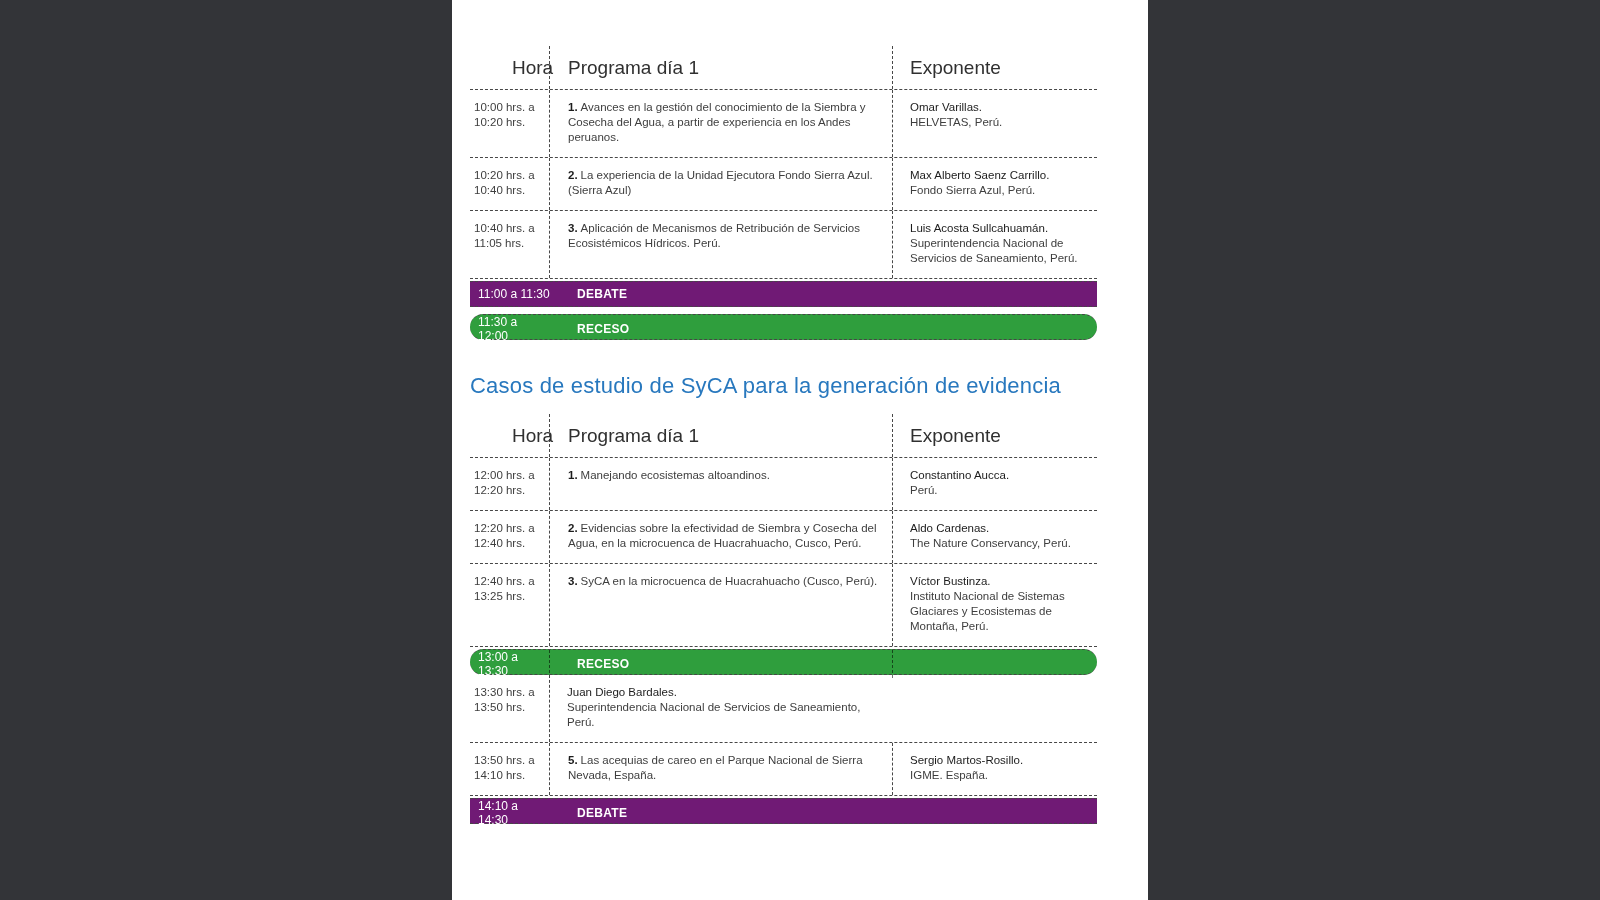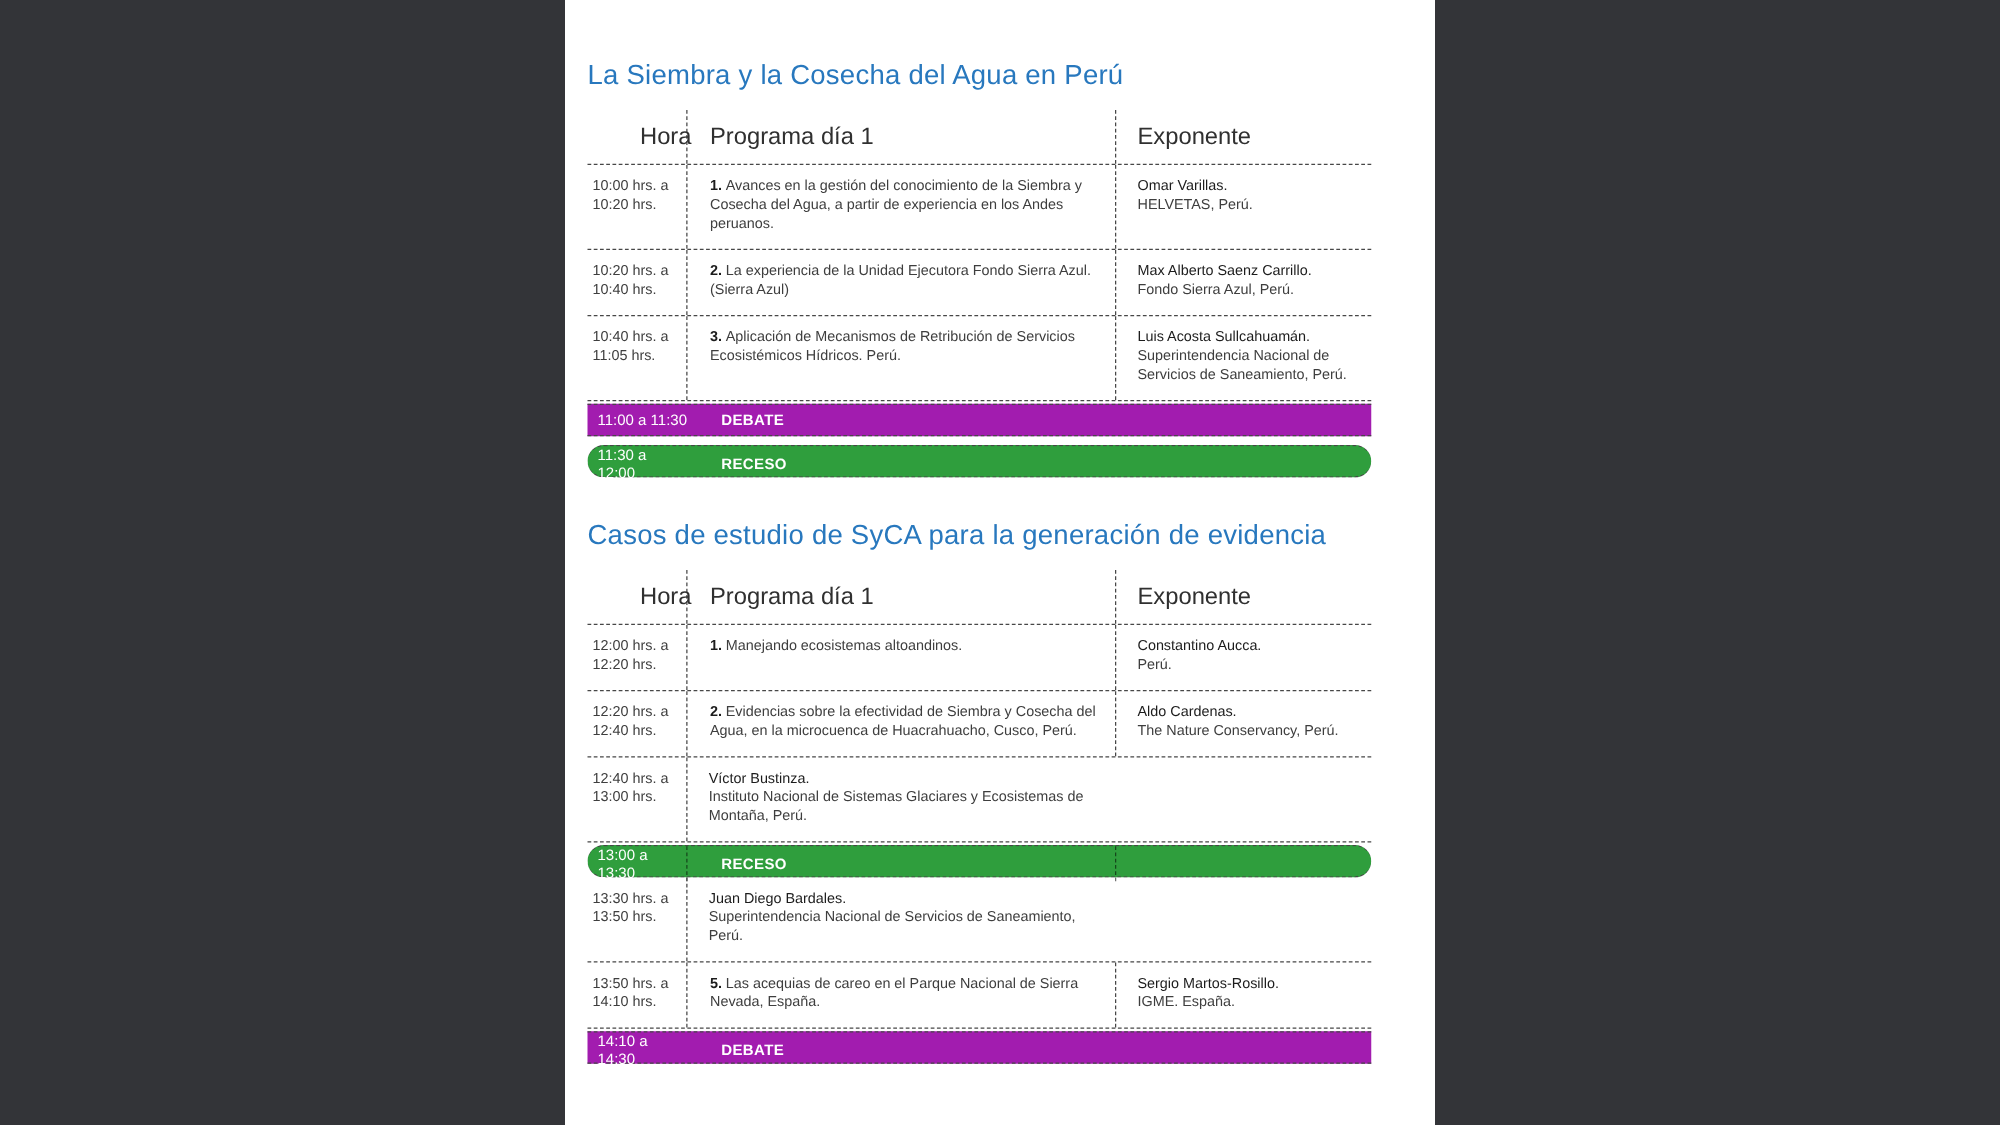--- a/index.html
+++ b/index.html
@@ -56,35 +56,34 @@
     grid-template-columns: 80px 343px 204px;
     align-items: center;
     height: 26px;
     margin-top: 2px;
     border-top: 1px dashed #474747;
     border-bottom: 1px dashed #474747;
     color: #ffffff;
     font-size: 12px;
   }
   .bar.gap-above { margin-top: 7px; }
-  .bar-red { background: #a21caf; }
+  .bar-red { background: #701a75; }
   .bar-green { background: #2f9e3d; border-radius: 13px; }
   .bar .bc { height: 100%; display: flex; align-items: center; }
   .bar .bc1 { padding-left: 8px; }
   .bar .bc2 { padding-left: 27px; }
   .bar-label { font-weight: bold; letter-spacing: 0.3px; }
   .bar.with-seps .bc1, .bar.with-seps .bc2 { border-right: 1px dashed rgba(0,0,0,0.55); }
 </style>
 </head>
 <body>
 
 <div class="page">
 
   <div class="section">
-    <div class="section-title">La Siembra y la Cosecha del Agua en Perú</div>
     <div class="table">
 
       <div class="grid-row header-row">
         <div class="cell c1">Hora</div>
         <div class="cell c2">Programa día 1</div>
         <div class="cell c3">Exponente</div>
       </div>
 
       <div class="grid-row session-row">
         <div class="cell c1">
@@ -185,21 +184,24 @@
         </div>
         <div class="cell c3">
           <div class="speaker">Aldo Cardenas.</div>
           <div>The Nature Conservancy, Perú.</div>
         </div>
       </div>
 
       <div class="grid-row session-row">
         <div class="cell c1">
           <div>12:40 hrs. a</div>
-          <div>13:00 hrs.</div>
+          <div>13:25 hrs.</div>
+        </div>
+        <div class="cell c2">
+          <span class="num">3.</span><span>SyCA en la microcuenca de Huacrahuacho (Cusco, Perú).</span>
         </div>
         <div class="cell c3">
           <div class="speaker">Víctor Bustinza.</div>
           <div>Instituto Nacional de Sistemas Glaciares y Ecosistemas de Montaña, Perú.</div>
         </div>
       </div>
 
       <div class="bar bar-green with-seps">
         <div class="bc bc1">
             <span>13:00 a 13:30</span>

